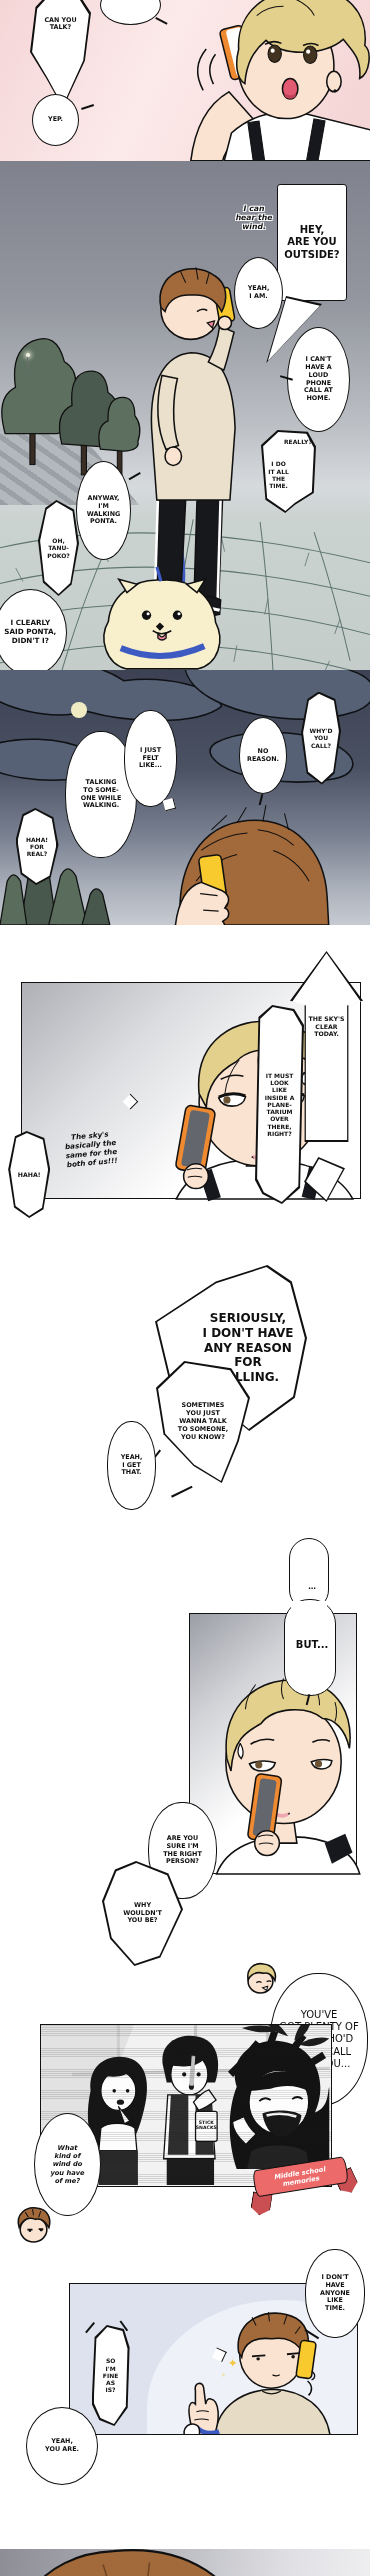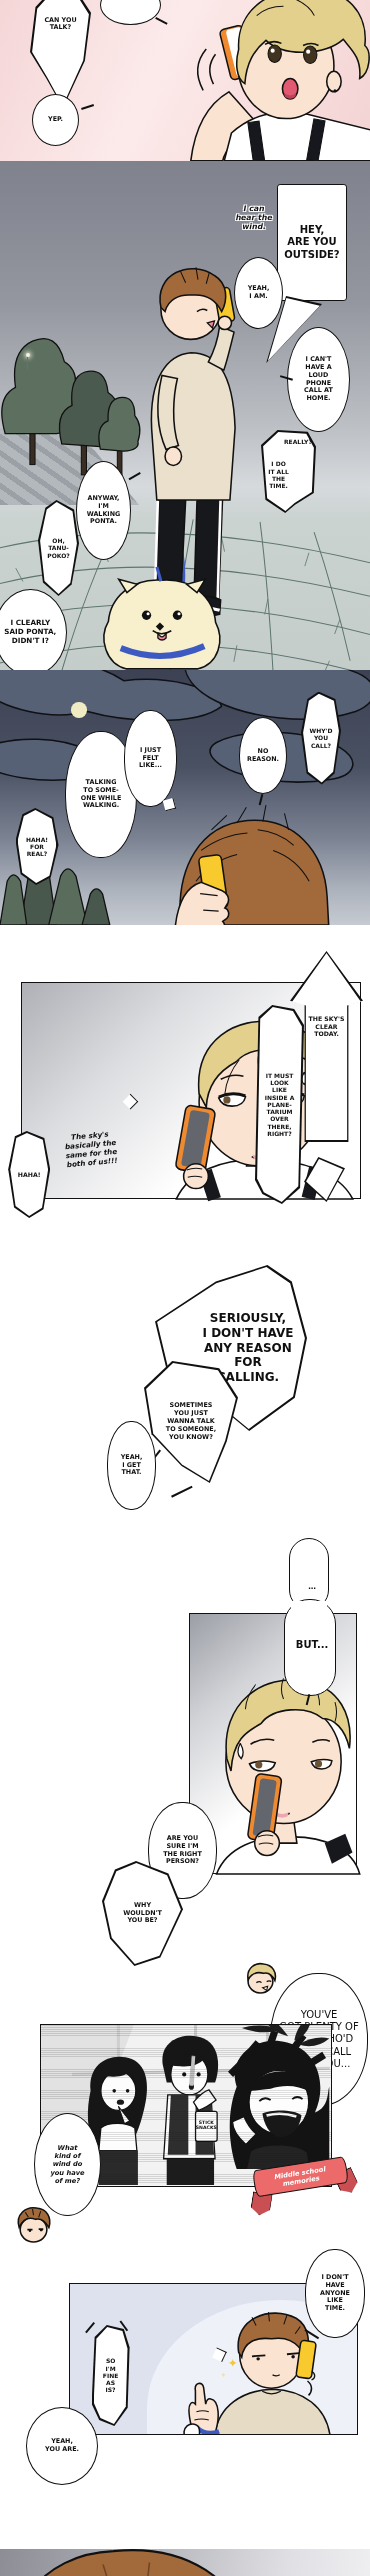--- a/index.html
+++ b/index.html
@@ -355,21 +355,21 @@
 
   <div class="jag" style="left:155px;top:1265px;width:152px;height:166px">
     <div class="jag-o" style="clip-path:polygon(74% 0,90% 10%,100% 44%,92% 80%,62% 100%,46% 88%,10% 72%,0 34%,40% 10%)"></div>
     <div class="jag-i" style="clip-path:polygon(74% 0,90% 10%,100% 44%,92% 80%,62% 100%,46% 88%,10% 72%,0 34%,40% 10%)"></div>
     <div class="btext" style="padding-left:36px;font-size:12px">SERIOUSLY,
 I DON'T HAVE
 ANY REASON
 FOR
 CALLING.</div>
   </div>
-  <div class="jag" style="left:144px;top:1361px;width:94px;height:122px">
+  <div class="jag" style="left:156px;top:1361px;width:94px;height:122px">
     <div class="jag-o" style="clip-path:polygon(30% 0,80% 6%,100% 30%,88% 66%,70% 100%,40% 86%,8% 60%,0 22%)"></div>
     <div class="jag-i" style="clip-path:polygon(30% 0,80% 6%,100% 30%,88% 66%,70% 100%,40% 86%,8% 60%,0 22%)"></div>
     <div class="btext" style="font-size:6.4px">SOMETIMES
 YOU JUST
 WANNA TALK
 TO SOMEONE,
 YOU KNOW?</div>
   </div>
   <div class="tline" style="left:151px;top:1447px;width:1.5px;height:27px;transform:rotate(38deg)"></div>
   <div class="tline" style="left:181px;top:1480px;width:1.5px;height:23px;transform:rotate(64deg)"></div>

